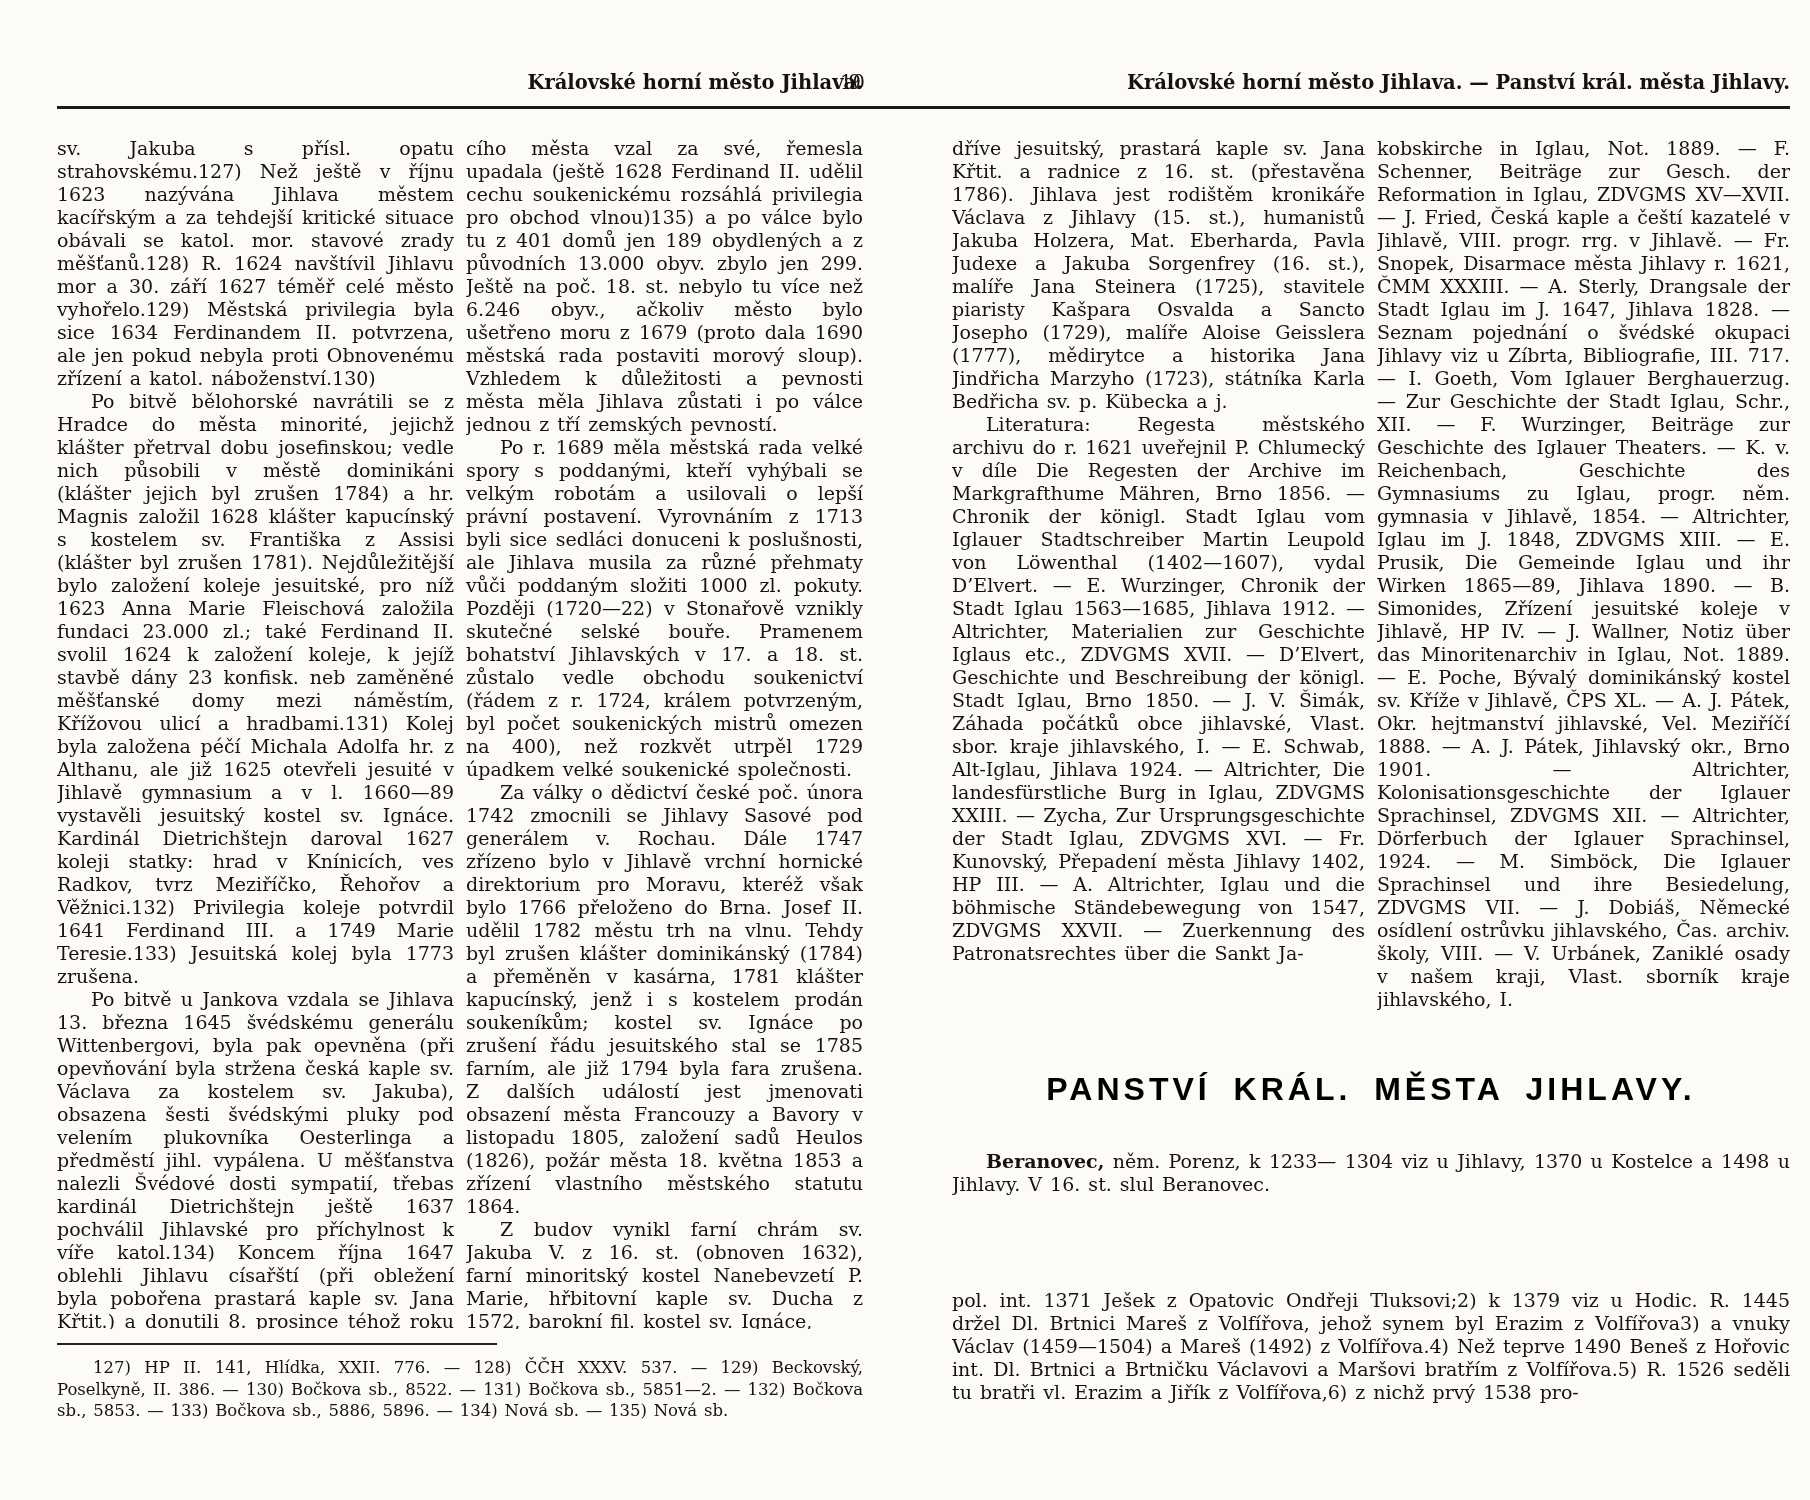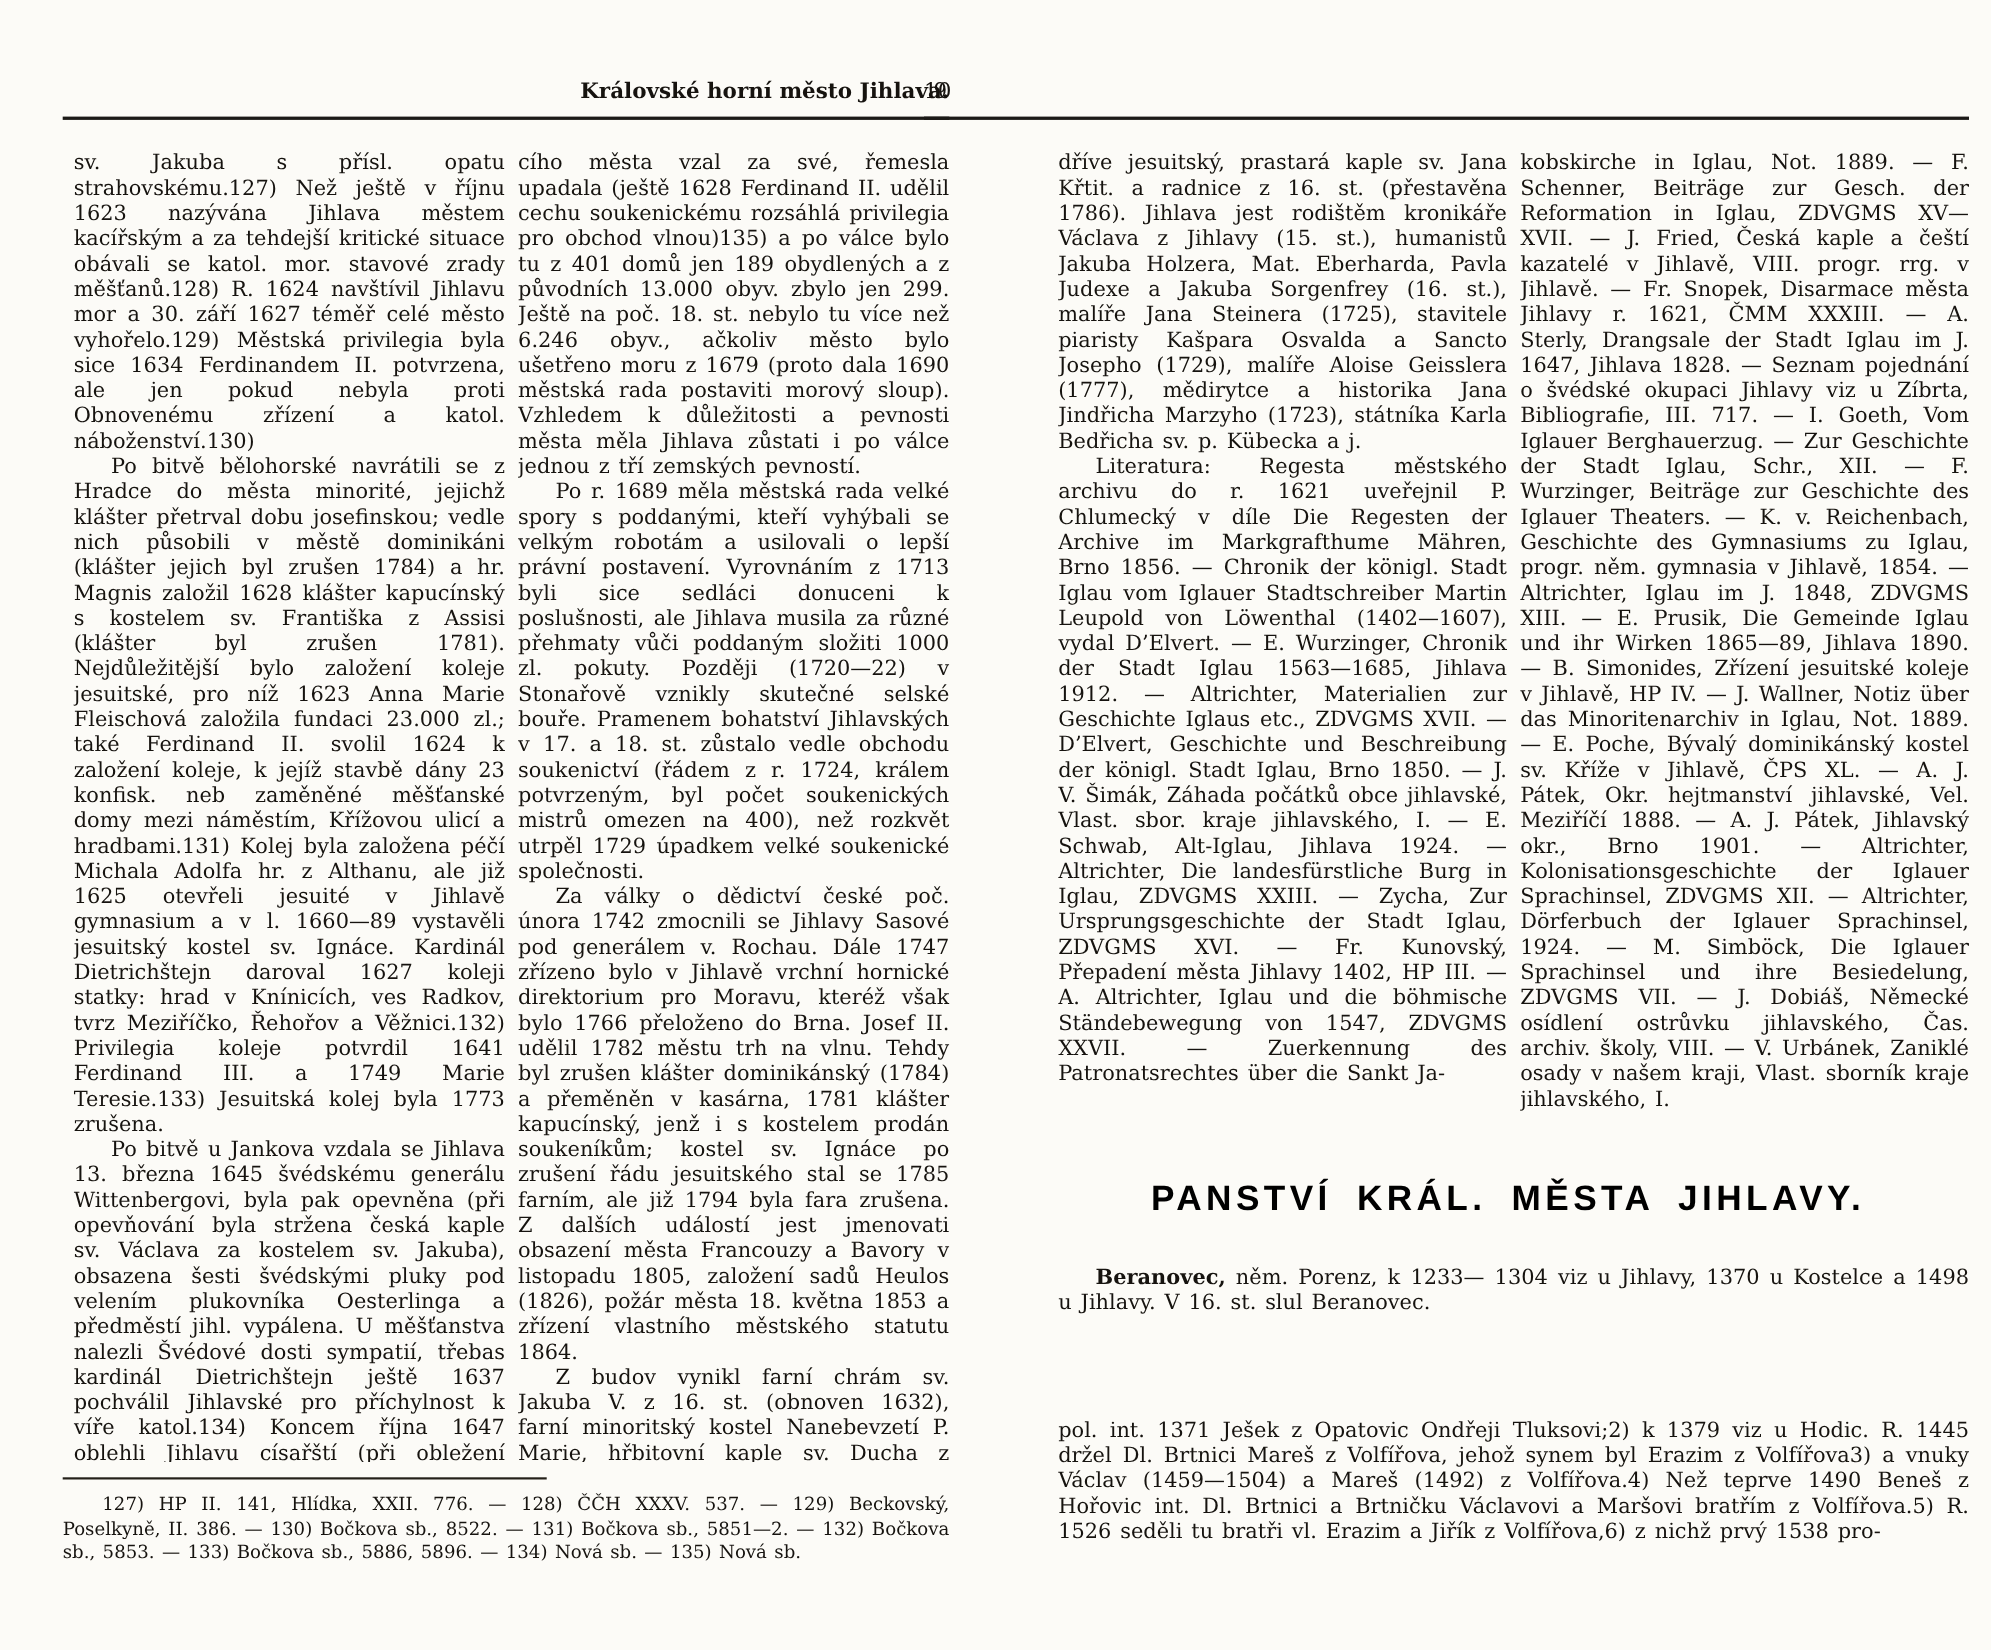--- a/index.html
+++ b/index.html
@@ -11,21 +11,21 @@
   .page{position:absolute;top:70px;}
   .page.left{left:57px;width:806px;}
   .page.right{left:952px;width:838px;}
   header.running{position:relative;height:30px;text-align:right;
     font-weight:bold;font-size:19.5px;line-height:26px;}
   .pageno{font-weight:normal;font-size:19.5px;}
   .page.left .pageno{position:absolute;right:2px;top:0;}
   .page.right .pageno{position:absolute;left:-112px;top:0;}
   .rule{border-top:3px solid #1c1a17;margin-top:6px;}
   .page.right .rule{margin-left:-112px;width:calc(100% + 112px);}
-  .cols{display:flex;gap:12px;margin-top:28px;overflow:hidden;margin-left:10px;}
+  .cols{display:flex;gap:12px;margin-top:28px;overflow:hidden;}
   .cols.main-left{height:1192px;}
   .cols.main-right{height:900px;}
   .cols.entries{margin-top:42px;height:266px;flex-direction:column;}
   .col{flex:1;min-width:0;text-align:justify;overflow:hidden;}
   p{margin:0;font-size:19px;line-height:23px;word-spacing:2px;}
   p.ind{text-indent:34px;}
   p.entry{text-indent:34px;}
   p.entry + p.entry{margin-top:23px;}
   .section-heading{margin:34px 0 0;text-align:center;
     font-family:"Liberation Sans","DejaVu Sans",sans-serif;
@@ -65,20 +65,21 @@
 
     <div class="fnblock">
       <div class="fnrule"></div>
       <p class="fn">127) HP II. 141, Hlídka, XXII. 776. — 128) ČČH XXXV. 537. — 129) Beckovský, Poselkyně, II. 386. — 130) Bočkova sb., 8522. — 131) Bočkova sb., 5851—2. — 132) Bočkova sb., 5853. — 133) Bočkova sb., 5886, 5896. — 134) Nová sb. — 135) Nová sb.</p>
     </div>
   </section>
 
   <section class="page right">
     <header class="running">
       <span class="pageno">10</span>
+      <span>Královské horní město Jihlava. — Panství král. města Jihlavy.</span>
     </header>
     <div class="rule"></div>
 
     <div class="cols main-right">
       <div class="col">
         <p>dříve jesuitský, prastará kaple sv. Jana Křtit. a radnice z 16. st. (přestavěna 1786). Jihlava jest rodištěm kronikáře Václava z Jihlavy (15. st.), humanistů Jakuba Holzera, Mat. Eberharda, Pavla Judexe a Jakuba Sorgenfrey (16. st.), malíře Jana Steinera (1725), stavitele piaristy Kašpara Osvalda a Sancto Josepho (1729), malíře Aloise Geisslera (1777), mědirytce a historika Jana Jindřicha Marzyho (1723), státníka Karla Bedřicha sv. p. Kübecka a j.</p>
         <p class="ind">Literatura: Regesta městského archivu do r. 1621 uveřejnil P. Chlumecký v díle Die Regesten der Archive im Markgrafthume Mähren, Brno 1856. — Chronik der königl. Stadt Iglau vom Iglauer Stadtschreiber Martin Leupold von Löwenthal (1402—1607), vydal D’Elvert. — E. Wurzinger, Chronik der Stadt Iglau 1563—1685, Jihlava 1912. — Altrichter, Materialien zur Geschichte Iglaus etc., ZDVGMS XVII. — D’Elvert, Geschichte und Beschreibung der königl. Stadt Iglau, Brno 1850. — J. V. Šimák, Záhada počátků obce jihlavské, Vlast. sbor. kraje jihlavského, I. — E. Schwab, Alt-Iglau, Jihlava 1924. — Altrichter, Die landesfürstliche Burg in Iglau, ZDVGMS XXIII. — Zycha, Zur Ursprungsgeschichte der Stadt Iglau, ZDVGMS XVI. — Fr. Kunovský, Přepadení města Jihlavy 1402, HP III. — A. Altrichter, Iglau und die böhmische Ständebewegung von 1547, ZDVGMS XXVII. — Zuerkennung des Patronatsrechtes über die Sankt Ja-</p>
       </div>
       <div class="col">
         <p>kobskirche in Iglau, Not. 1889. — F. Schenner, Beiträge zur Gesch. der Reformation in Iglau, ZDVGMS XV—XVII. — J. Fried, Česká kaple a čeští kazatelé v Jihlavě, VIII. progr. rrg. v Jihlavě. — Fr. Snopek, Disarmace města Jihlavy r. 1621, ČMM XXXIII. — A. Sterly, Drangsale der Stadt Iglau im J. 1647, Jihlava 1828. — Seznam pojednání o švédské okupaci Jihlavy viz u Zíbrta, Bibliografie, III. 717. — I. Goeth, Vom Iglauer Berghauerzug. — Zur Geschichte der Stadt Iglau, Schr., XII. — F. Wurzinger, Beiträge zur Geschichte des Iglauer Theaters. — K. v. Reichenbach, Geschichte des Gymnasiums zu Iglau, progr. něm. gymnasia v Jihlavě, 1854. — Altrichter, Iglau im J. 1848, ZDVGMS XIII. — E. Prusik, Die Gemeinde Iglau und ihr Wirken 1865—89, Jihlava 1890. — B. Simonides, Zřízení jesuitské koleje v Jihlavě, HP IV. — J. Wallner, Notiz über das Minoritenarchiv in Iglau, Not. 1889. — E. Poche, Bývalý dominikánský kostel sv. Kříže v Jihlavě, ČPS XL. — A. J. Pátek, Okr. hejtmanství jihlavské, Vel. Meziříčí 1888. — A. J. Pátek, Jihlavský okr., Brno 1901. — Altrichter, Kolonisationsgeschichte der Iglauer Sprachinsel, ZDVGMS XII. — Altrichter, Dörferbuch der Iglauer Sprachinsel, 1924. — M. Simböck, Die Iglauer Sprachinsel und ihre Besiedelung, ZDVGMS VII. — J. Dobiáš, Německé osídlení ostrůvku jihlavského, Čas. archiv. školy, VIII. — V. Urbánek, Zaniklé osady v našem kraji, Vlast. sborník kraje jihlavského, I.</p>

